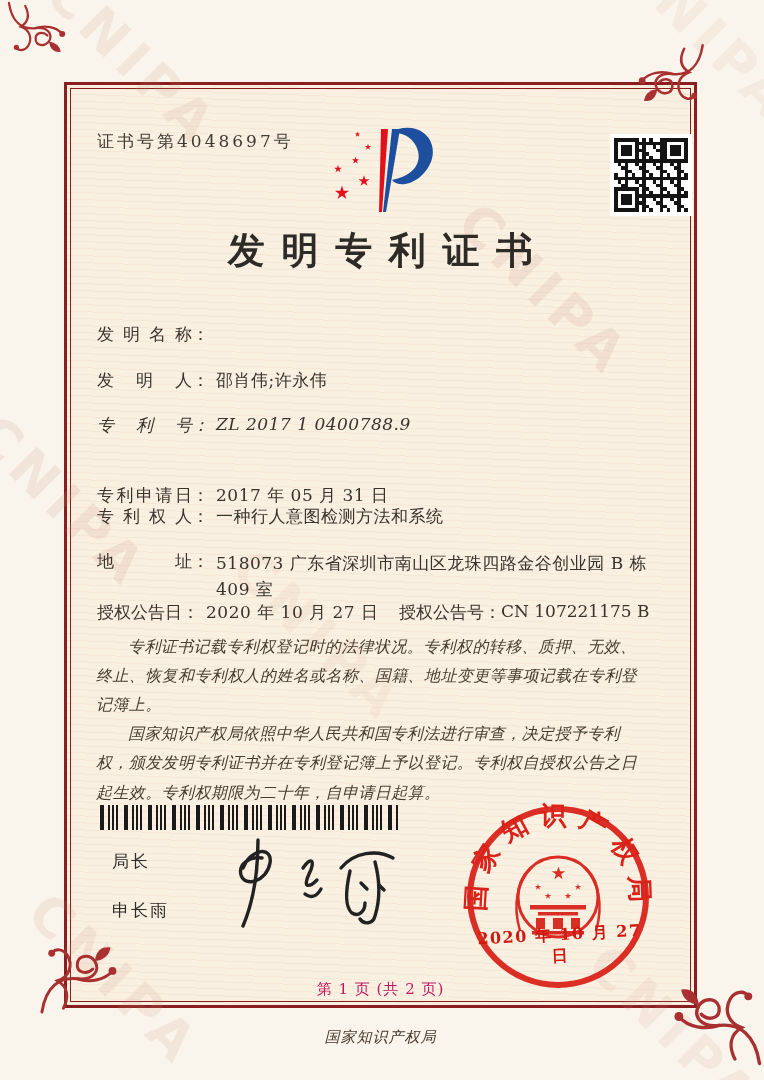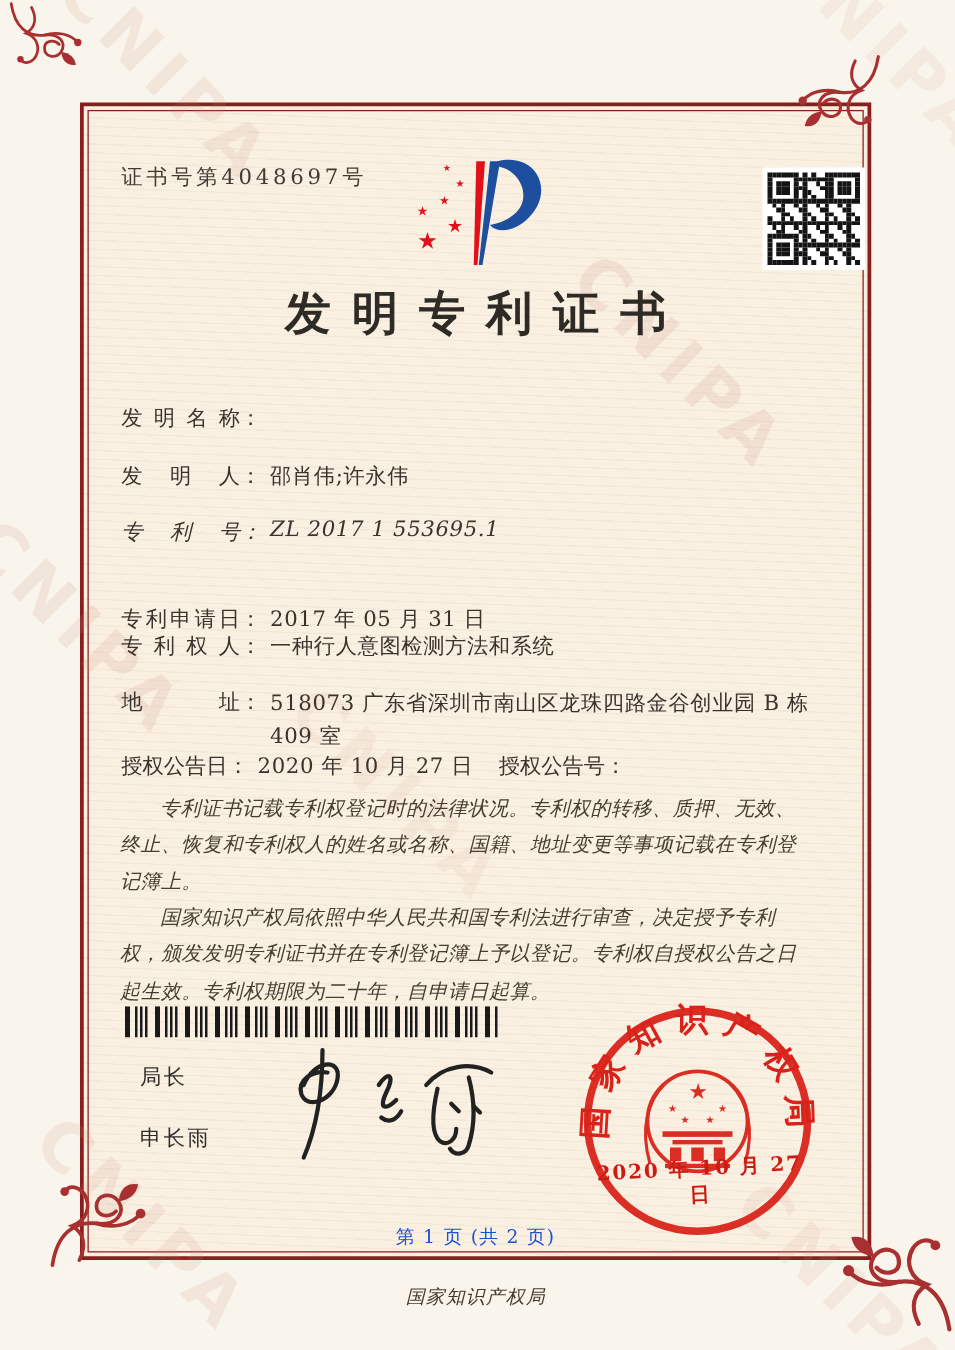--- a/index.html
+++ b/index.html
@@ -85,21 +85,21 @@
   .signer-name{top:899px;}
   .sig-svg{position:absolute;left:205px;top:836px;width:215px;height:100px;}
   .seal{position:absolute;left:460px;top:799px;width:196px;height:196px;}
   .seal-date{
     position:absolute;left:470px;top:925px;width:180px;text-align:center;
     font-size:16px;font-weight:700;color:#ce1a10;letter-spacing:1.5px;
     transform:rotate(-3deg);
   }
   .page-info{
     position:absolute;left:64px;top:980px;width:633px;text-align:center;
-    font-size:15px;color:#1d4ed8;letter-spacing:1px;
+    font-size:15px;color:#be185d;letter-spacing:1px;
   }
   .cont-note{
     position:absolute;left:64px;top:1028px;width:633px;text-align:center;
     font-size:15px;font-style:italic;color:#46392c;letter-spacing:1px;
   }
   .defs-hidden{position:absolute;width:0;height:0;overflow:hidden;}
 </style>
 </head>
 <body>
 
@@ -619,21 +619,21 @@
       <span class="colon">：</span>
   </div>
   <div class="row row-inventor">
     <span class="lbl">发明人</span>
       <span class="colon">：</span>
       <span class="val">邵肖伟;许永伟</span>
   </div>
   <div class="row row-patno">
     <span class="lbl">专利号</span>
       <span class="colon">：</span>
-      <span class="val">ZL 2017 1 553695.1</span>
+      <span class="val">ZL 2017 1 0400788.9</span>
   </div>
   <div class="row row-filing">
     <span class="lbl">专利申请日</span>
       <span class="colon">：</span>
       <span class="val">2017 年 05 月 31 日</span>
   </div>
   <div class="row row-patentee">
     <span class="lbl">专利权人</span>
       <span class="colon">：</span>
       <span class="val">一种行人意图检测方法和系统</span>
@@ -644,20 +644,21 @@
       <span class="val">518073 广东省深圳市南山区龙珠四路金谷创业园 B 栋 409 室</span>
   </div>
   <div class="row row-grant">
     <span>授权公告日</span>
       <span class="colon">：</span>
       <span class="val">2020 年 10 月 27 日</span>
   </div>
   <div class="grant-right">
     <span>授权公告号</span>
       <span class="colon">：</span>
+      <span class="val">CN 107221175 B</span>
   </div>
 
   <div class="paras">
     <p>专利证书记载专利权登记时的法律状况。专利权的转移、质押、无效、终止、恢复和专利权人的姓名或名称、国籍、地址变更等事项记载在专利登记簿上。</p>
     <p>国家知识产权局依照中华人民共和国专利法进行审查，决定授予专利权，颁发发明专利证书并在专利登记簿上予以登记。专利权自授权公告之日起生效。专利权期限为二十年，自申请日起算。</p>
   </div>
 
   <div class="barcode" id="barcode">
       <i style="width:4px;background:#1a1a1a;"></i>
       <i style="width:4px;"></i>

